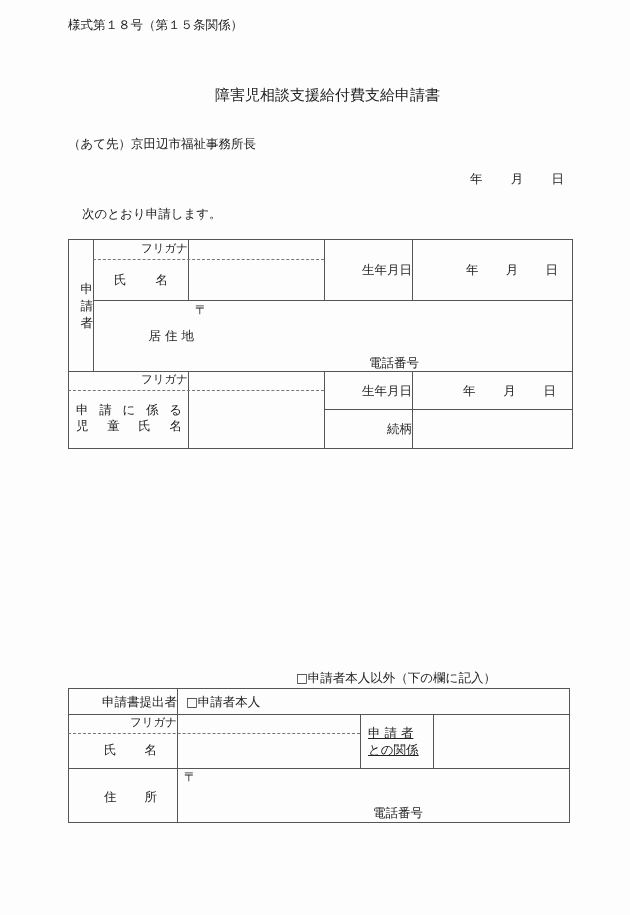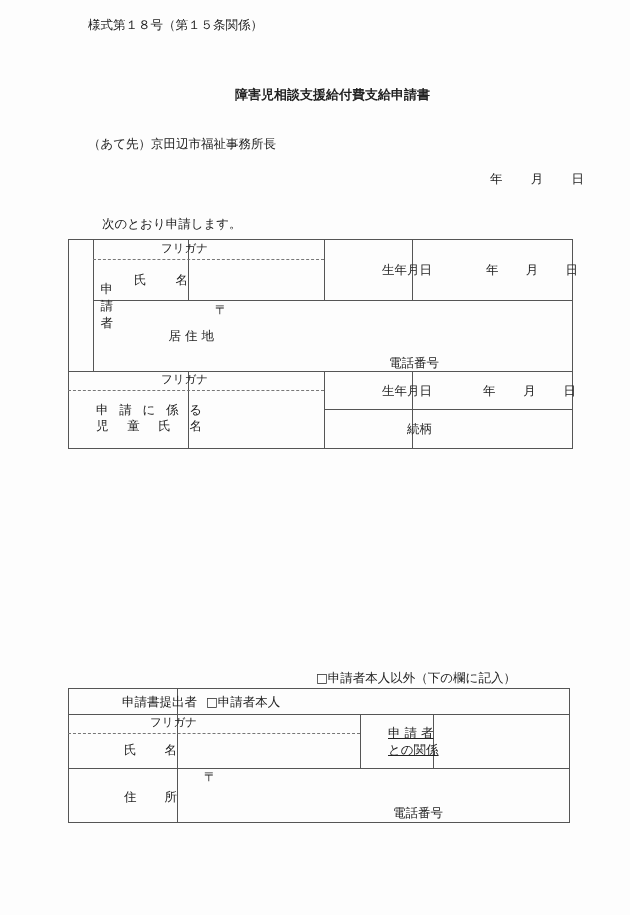--- a/index.html
+++ b/index.html
@@ -1,41 +1,41 @@
 <!DOCTYPE html>
 <html><head>
 <meta charset="utf-8">
 <style>
   html, body { margin:0; padding:0; }
   body {
     width:630px; height:915px; background:#fdfdfd; position:relative; overflow:hidden;
     font-family:"DejaVu Serif","Liberation Serif",serif; color:#222; font-size:12.5px;
   }
-  .abs { position:absolute; white-space:nowrap;margin-left:20px; }
+  .abs { position:absolute; white-space:nowrap; }
   .line { position:absolute; background:#555; }
   .h { height:1px; }
   .v { width:1px; }
   .dot { position:absolute; height:0; border-top:1px dashed #777; }
   .ctr { text-align:right; }
   .spread { display:flex; justify-content:space-between; }
 </style>
 </head>
 <body>
 
 <div class="abs" style="left:68px;top:17px;">様式第１８号（第１５条関係）</div>
-<div class="abs" style="left:215px;top:86px;font-size:13px;font-weight:bold;">障害児相談支援給付費支給申請書</div>
+<div class="abs" style="left:215px;top:86px;font-size:15px;">障害児相談支援給付費支給申請書</div>
 <div class="abs" style="left:68px;top:136px;font-family:Liberation Mono, monospace;">（あて先）京田辺市福祉事務所長</div>
 <div class="abs" style="left:470px;top:171px;width:94px;">
   <div class="spread">
     <span>年</span>
     <span>月</span>
     <span>日</span>
   </div>
 </div>
-<div class="abs" style="left:82px;top:216px;">次のとおり申請します。</div>
+<div class="abs" style="left:82px;top:206px;">次のとおり申請します。</div>
 
 <div>
 
   <div class="line h" style="left:68px;top:239px;width:505px;"></div>
   <div class="line h" style="left:68px;top:448px;width:505px;"></div>
   <div class="line v" style="left:68px;top:239px;height:210px;"></div>
   <div class="line v" style="left:572px;top:239px;height:210px;"></div>
 
   <div class="line v" style="left:93px;top:239px;height:132px;"></div>
   <div class="line v" style="left:188px;top:239px;height:62px;"></div>

